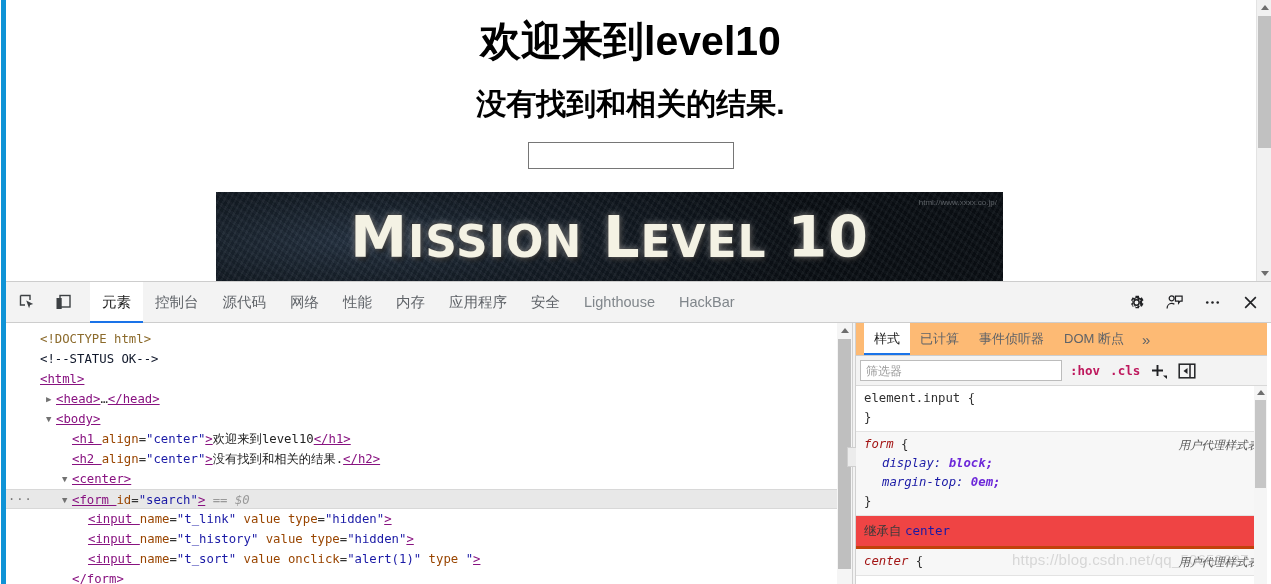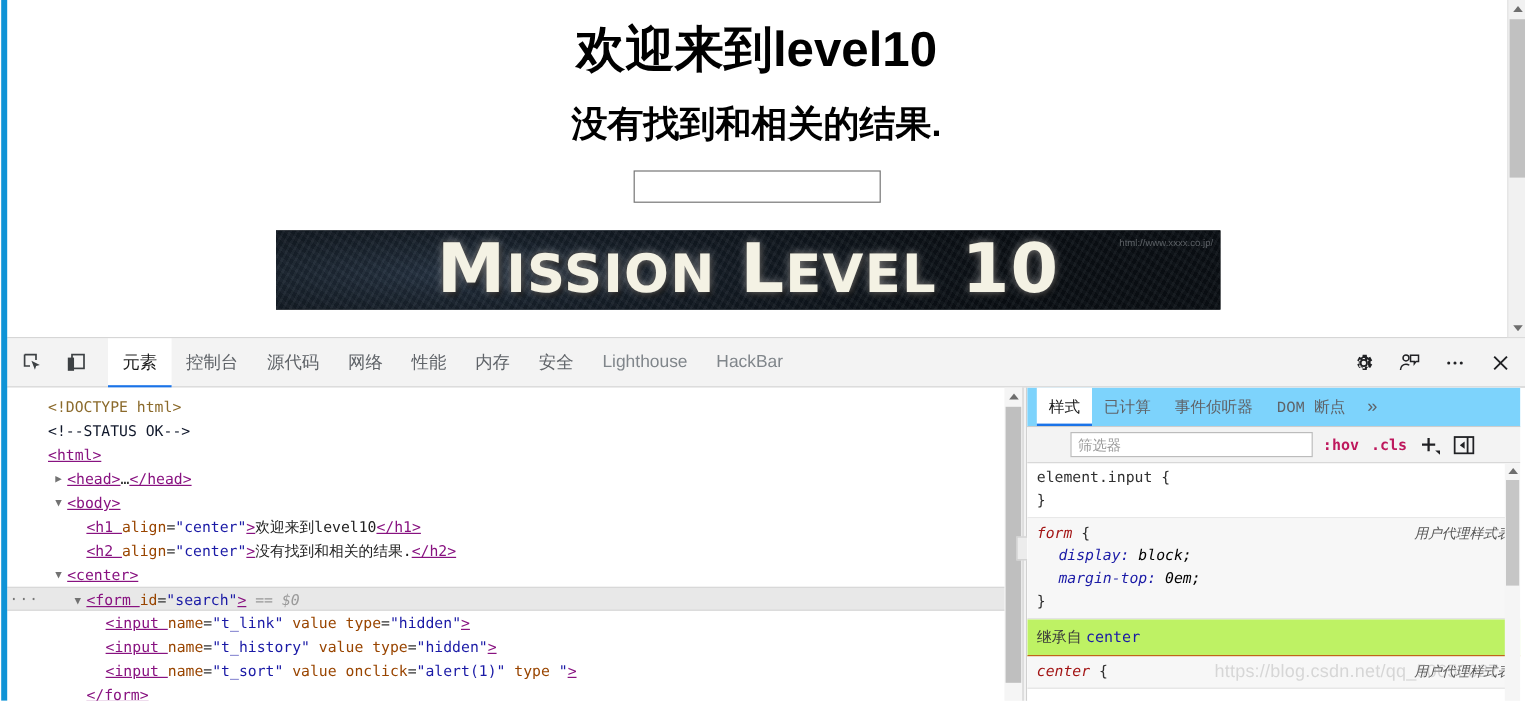--- a/index.html
+++ b/index.html
@@ -45,22 +45,22 @@
   .form-wrap { text-align: center; margin-top: 20px; }
   .search-input {
     width: 206px; height: 27px;
     border: 1px solid #767676;
     background: #fff;
     font-size: 13px;
     padding: 1px 2px;
     outline: none;
   }
   .banner {
-    position: absolute; left: 230px; top: 192px;
-    width: 787px; height: 66px;
+    position: absolute; left: 216px; top: 192px;
+    width: 787px; height: 89px;
     background:
       radial-gradient(ellipse 60% 120% at 18% 55%, #243140 0%, #141c25 45%, #0a0f14 100%),
       linear-gradient(90deg, #05070a 0%, #1a242f 25%, #10171e 55%, #05080b 100%);
     overflow: hidden;
   }
   .banner::after {
     content: "";
     position: absolute; inset: 0;
     background:
       repeating-linear-gradient(118deg, rgba(255,255,255,0.035) 0 2px, rgba(0,0,0,0.05) 2px 5px),
@@ -226,45 +226,43 @@
   .styles-pane {
     position: relative;
     width: 411px;
     height: 262px;
     background: #ffffff;
     overflow: hidden;
   }
   .styles-tabs {
     display: flex; align-items: stretch;
     height: 33px;
-    background: #7dd3fc;
+    background: #fdba74;
     border-bottom: 1px solid #cdcdcd;
     padding-left: 8px;
-    font-family: Liberation Mono, monospace;
   }
   .st-tab {
     position: relative;
     padding: 0 10px;
     display: flex; align-items: center;
     font-size: 13px; color: #5f6368; cursor: pointer; white-space: nowrap;
   }
   .st-tab.active { background:#fff; color:#1a1a1a; }
   .st-tab.active::after {
     content:""; position:absolute; left:0; right:0; bottom:0; height:2px; background:#1a73e8;
   }
   .st-more { padding: 0 8px; display:flex; align-items:center; font-size:15px; color:#5f6368; cursor:pointer; }
 
   .styles-filterbar {
     height: 30px;
     background: #f3f3f3;
     border-bottom: 1px solid #d8d8d8;
     display: flex; align-items: center;
     padding: 0 4px;
     gap: 6px;
-    justify-content: center;
   }
   .filter-input {
     flex: 0 0 202px;
     height: 21px;
     border: 1px solid #bcbcbc;
     background: #fff;
     font-size: 12px;
     padding: 0 5px;
     color: #333;
     outline: none;
@@ -295,29 +293,29 @@
   }
   .rule.ua { background: #f7f7f7; }
   .rule .origin {
     position: absolute; right: 8px; top: 4px;
     font-size: 11.5px; color: #555; font-style: italic;
     font-family: "Liberation Sans", sans-serif;
   }
   .sel-name { color: #a31515; font-style: italic; }
   .sel-name.plain { color: #303030; font-style: normal; }
   .prop { color: #1a1aa6; font-style: italic; padding-left: 18px; display:block; }
-  .prop .pv { color: #000000; }
+  .prop .pv { color: #6d28d9; font-weight: bold; }
   .brace { color: #303030; }
   .inherited-hdr {
     padding: 5px 8px;
     font-size: 12.5px;
     color: #3a3a3a;
     font-family: "Liberation Sans", sans-serif;
-    border-bottom: 1px solid #c2410c;
-    background: #bef264;
+    border-bottom: 3px solid #c2410c;
+    background: #ef4444;
   }
   .inherited-hdr .link { color: #1a1aa6; font-family: "DejaVu Sans Mono", monospace; }
 
   .styles-scroll {
     position: absolute; right: 0; top: 0; width: 13px; height: 199px;
     background: #f5f5f5; z-index: 5;
   }
   .styles-scroll .thumb { position:absolute; left:1px; top:14px; width:11px; height:88px; background:#c6c6c6; }
 
   .watermark {
@@ -397,20 +395,23 @@
         <div class="dt-tab">
             <span>网络</span>
           </div>
         <div class="dt-tab">
             <span>性能</span>
           </div>
         <div class="dt-tab">
             <span>内存</span>
           </div>
         <div class="dt-tab">
+            <span>应用程序</span>
+          </div>
+        <div class="dt-tab">
             <span>安全</span>
           </div>
         <div class="dt-tab muted">
             <span>Lighthouse</span>
           </div>
         <div class="dt-tab muted">
             <span>HackBar</span>
           </div>
       </div>
 
@@ -447,21 +448,21 @@
 
       <div class="dom-pane">
         <div class="dom-tree" id="dom-tree">
             <div class="dom-row" style="padding-left: 24px;"><span class="arrowtgl"></span><span class="tkn-doctype">&lt;!DOCTYPE html&gt;</span></div>
             <div class="dom-row" style="padding-left: 24px;"><span class="arrowtgl"></span><span class="tkn-comment">&lt;!--STATUS OK--&gt;</span></div>
             <div class="dom-row" style="padding-left: 24px;"><span class="arrowtgl"></span><span class="tkn-tag">&lt;html&gt;</span></div>
             <div class="dom-row" style="padding-left: 40px;"><span class="arrowtgl">▶</span><span class="tkn-tag">&lt;head&gt;</span><span class="tkn-punct">…</span><span class="tkn-tag">&lt;/head&gt;</span></div>
             <div class="dom-row" style="padding-left: 40px;"><span class="arrowtgl">▼</span><span class="tkn-tag">&lt;body&gt;</span></div>
             <div class="dom-row" style="padding-left: 56px;"><span class="arrowtgl"></span><span class="tkn-tag">&lt;h1 </span><span class="tkn-attr">align</span><span class="tkn-punct">=</span><span class="tkn-val">"center"</span><span class="tkn-tag">&gt;</span><span class="tkn-txt">欢迎来到level10</span><span class="tkn-tag">&lt;/h1&gt;</span></div>
             <div class="dom-row" style="padding-left: 56px;"><span class="arrowtgl"></span><span class="tkn-tag">&lt;h2 </span><span class="tkn-attr">align</span><span class="tkn-punct">=</span><span class="tkn-val">"center"</span><span class="tkn-tag">&gt;</span><span class="tkn-txt">没有找到和相关的结果.</span><span class="tkn-tag">&lt;/h2&gt;</span></div>
-            <div class="dom-row" style="padding-left: 40px;"><span class="arrowtgl">▼</span><span class="tkn-tag">&lt;center&gt;</span></div>
+            <div class="dom-row" style="padding-left: 56px;"><span class="arrowtgl">▼</span><span class="tkn-tag">&lt;center&gt;</span></div>
             <div class="dom-row selected" style="padding-left: 56px;"><span class="badge">···</span><span class="arrowtgl">▼</span><span class="tkn-tag">&lt;form </span><span class="tkn-attr">id</span><span class="tkn-punct">=</span><span class="tkn-val">"search"</span><span class="tkn-tag">&gt;</span> <span class="tkn-sel">== $0</span></div>
             <div class="dom-row" style="padding-left: 72px;"><span class="arrowtgl"></span><span class="tkn-tag">&lt;input </span><span class="tkn-attr">name</span><span class="tkn-punct">=</span><span class="tkn-val">"t_link"</span><span class="tkn-attr"> value </span><span class="tkn-attr">type</span><span class="tkn-punct">=</span><span class="tkn-val">"hidden"</span><span class="tkn-tag">&gt;</span></div>
             <div class="dom-row" style="padding-left: 72px;"><span class="arrowtgl"></span><span class="tkn-tag">&lt;input </span><span class="tkn-attr">name</span><span class="tkn-punct">=</span><span class="tkn-val">"t_history"</span><span class="tkn-attr"> value </span><span class="tkn-attr">type</span><span class="tkn-punct">=</span><span class="tkn-val">"hidden"</span><span class="tkn-tag">&gt;</span></div>
             <div class="dom-row" style="padding-left: 72px;"><span class="arrowtgl"></span><span class="tkn-tag">&lt;input </span><span class="tkn-attr">name</span><span class="tkn-punct">=</span><span class="tkn-val">"t_sort"</span><span class="tkn-attr"> value </span><span class="tkn-attr">onclick</span><span class="tkn-punct">=</span><span class="tkn-val">"alert(1)"</span><span class="tkn-attr"> type </span><span class="tkn-val">"</span><span class="tkn-tag">&gt;</span></div>
             <div class="dom-row" style="padding-left: 56px;"><span class="arrowtgl"></span><span class="tkn-tag">&lt;/form&gt;</span></div>
           </div>
         <div class="dom-scroll">
           <div class="arrow-up">
               <div class="tri up"></div>
             </div>

